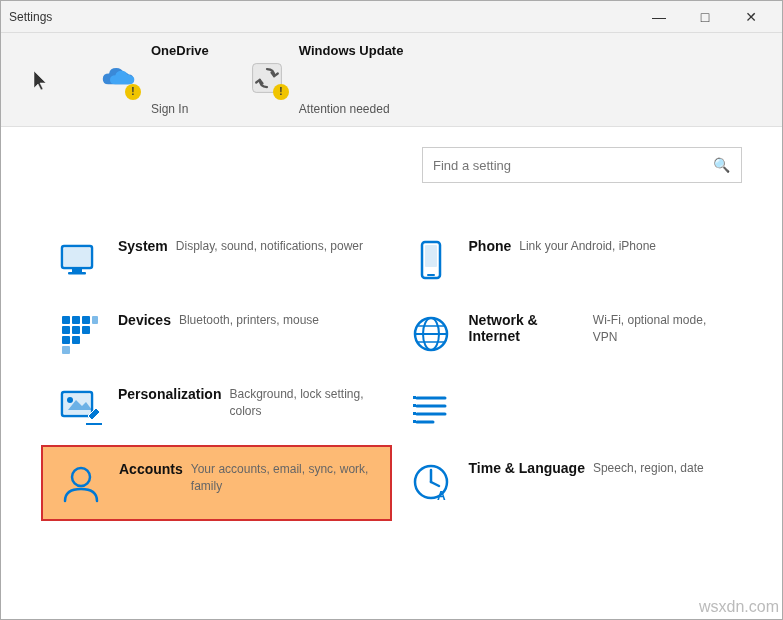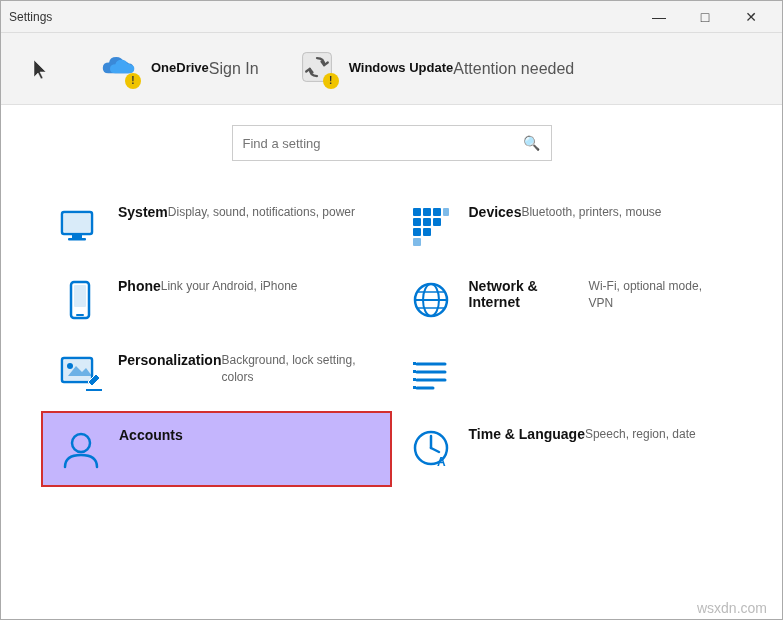--- a/index.html
+++ b/index.html
@@ -76,44 +76,44 @@
       height: 16px;
       background: #f0c400;
       border-radius: 50%;
       display: flex;
       align-items: center;
       justify-content: center;
       font-size: 10px;
       font-weight: bold;
       color: #333;
     }
-    .notif-text { display: flex; flex-direction: row; }
+    .notif-text { display: flex; flex-direction: column; gap: 44px; }
     .notif-title { font-size: 13px; font-weight: 600; color: #111; }
-    .notif-sub { font-size: 16px; color: #555; }
+    .notif-sub { font-size: 12px; color: #555; }
 
     
     .cursor-area {
       width: 40px;
       height: 40px;
       display: flex;
       align-items: center;
       justify-content: center;
     }
 
     
     .main-content {
       padding: 20px 40px 10px 40px;
       background: #fff;
     }
 
     
     .search-bar-wrap {
       display: flex;
-      justify-content: center;
-      margin-bottom: 28px;
+      justify-content: flex-end;
+      margin-bottom: 40px;
     }
     .search-bar {
       display: flex;
       align-items: center;
       border: 1px solid #ccc;
       background: #fff;
       width: 320px;
       height: 36px;
       padding: 0 10px;
     }
@@ -140,34 +140,34 @@
     .settings-item {
       display: flex;
       align-items: flex-start;
       gap: 16px;
       padding: 14px 16px;
       cursor: pointer;
       border: 1px solid transparent;
     }
     .settings-item.highlighted {
       border: 2px solid #d32f2f;
-      background: #c4b5fd;
+      background: #fdba74;
       border-radius: 0;
     }
     .settings-item-icon {
       width: 44px;
       height: 44px;
       flex-shrink: 0;
       display: flex;
       align-items: center;
       justify-content: center;
     }
     .settings-item-text { display: flex; flex-direction: row; }
     .settings-item-title { font-size: 14px; font-weight: 600; color: #111; margin-bottom: 2px; }
-    .settings-item-sub { font-size: 12px; color: #666; line-height: 1.4; }
+    .settings-item-sub { font-size: 12px; color: #666; line-height: 1.4; margin-left: 8px; }
   </style>
 </head>
 <body>
 
 <div class="title-bar">
   <span class="title-bar-title">Settings</span>
   <div class="title-bar-controls">
     <button class="title-bar-btn">—</button>
     <button class="title-bar-btn">□</button>
     <button class="title-bar-btn close">✕</button>
@@ -239,20 +239,34 @@
       </div>
       <div class="settings-item-text">
         <span class="settings-item-title">System</span>
         <span class="settings-item-sub">Display, sound, notifications, power</span>
       </div>
     </div>
 
     <div class="settings-item">
       <div class="settings-item-icon">
         <svg viewBox="0 0 44 44" width="44" height="44">
+          <rect x="13" y="4" width="18" height="36" rx="3" fill="none" stroke="#0078d4" stroke-width="2.5"></rect>
+          <rect x="18" y="36" width="8" height="2" rx="1" fill="#0078d4"></rect>
+          <rect x="16" y="7" width="12" height="22" rx="1" fill="#0078d4" opacity="0.15"></rect>
+        </svg>
+      </div>
+      <div class="settings-item-text">
+        <span class="settings-item-title">Phone</span>
+        <span class="settings-item-sub">Link your Android, iPhone</span>
+      </div>
+    </div>
+
+    <div class="settings-item">
+      <div class="settings-item-icon">
+        <svg viewBox="0 0 44 44" width="44" height="44">
 
           <rect x="4" y="4" width="8" height="8" rx="1" fill="#0078d4"></rect>
           <rect x="14" y="4" width="8" height="8" rx="1" fill="#0078d4"></rect>
           <rect x="24" y="4" width="8" height="8" rx="1" fill="#0078d4"></rect>
           <rect x="34" y="4" width="6" height="8" rx="1" fill="#0078d4" opacity="0.5"></rect>
           <rect x="4" y="14" width="8" height="8" rx="1" fill="#0078d4"></rect>
           <rect x="14" y="14" width="8" height="8" rx="1" fill="#0078d4"></rect>
           <rect x="24" y="14" width="8" height="8" rx="1" fill="#0078d4"></rect>
           <rect x="4" y="24" width="8" height="8" rx="1" fill="#0078d4"></rect>
           <rect x="14" y="24" width="8" height="8" rx="1" fill="#0078d4"></rect>
@@ -261,34 +275,20 @@
       </div>
       <div class="settings-item-text">
         <span class="settings-item-title">Devices</span>
         <span class="settings-item-sub">Bluetooth, printers, mouse</span>
       </div>
     </div>
 
     <div class="settings-item">
       <div class="settings-item-icon">
         <svg viewBox="0 0 44 44" width="44" height="44">
-          <rect x="13" y="4" width="18" height="36" rx="3" fill="none" stroke="#0078d4" stroke-width="2.5"></rect>
-          <rect x="18" y="36" width="8" height="2" rx="1" fill="#0078d4"></rect>
-          <rect x="16" y="7" width="12" height="22" rx="1" fill="#0078d4" opacity="0.15"></rect>
-        </svg>
-      </div>
-      <div class="settings-item-text">
-        <span class="settings-item-title">Phone</span>
-        <span class="settings-item-sub">Link your Android, iPhone</span>
-      </div>
-    </div>
-
-    <div class="settings-item">
-      <div class="settings-item-icon">
-        <svg viewBox="0 0 44 44" width="44" height="44">
           <circle cx="22" cy="22" r="16" fill="none" stroke="#0078d4" stroke-width="2.5"></circle>
           <ellipse cx="22" cy="22" rx="8" ry="16" fill="none" stroke="#0078d4" stroke-width="2"></ellipse>
           <line x1="6" y1="22" x2="38" y2="22" stroke="#0078d4" stroke-width="2"></line>
           <line x1="8" y1="14" x2="36" y2="14" stroke="#0078d4" stroke-width="1.5"></line>
           <line x1="8" y1="30" x2="36" y2="30" stroke="#0078d4" stroke-width="1.5"></line>
         </svg>
       </div>
       <div class="settings-item-text">
         <span class="settings-item-title">Network &amp; Internet</span>
         <span class="settings-item-sub">Wi-Fi, optional mode, VPN</span>
@@ -331,20 +331,21 @@
 
     <div class="settings-item highlighted">
       <div class="settings-item-icon">
         <svg viewBox="0 0 44 44" width="44" height="44">
           <circle cx="22" cy="16" r="9" fill="none" stroke="#0078d4" stroke-width="2.5"></circle>
           <path d="M6 40 Q6 28 22 28 Q38 28 38 40" fill="none" stroke="#0078d4" stroke-width="2.5" stroke-linecap="round"></path>
         </svg>
       </div>
       <div class="settings-item-text">
         <span class="settings-item-title">Accounts</span>
+        <span class="settings-item-sub">Your accounts, email, sync, work, family</span>
       </div>
     </div>
 
     <div class="settings-item">
       <div class="settings-item-icon">
         <svg viewBox="0 0 44 44" width="44" height="44">
           <circle cx="22" cy="22" r="16" fill="none" stroke="#0078d4" stroke-width="2.5"></circle>
           <line x1="22" y1="10" x2="22" y2="22" stroke="#0078d4" stroke-width="2.5" stroke-linecap="round"></line>
           <line x1="22" y1="22" x2="30" y2="26" stroke="#0078d4" stroke-width="2.5" stroke-linecap="round"></line>
 
@@ -353,13 +354,13 @@
       </div>
       <div class="settings-item-text">
         <span class="settings-item-title">Time &amp; Language</span>
         <span class="settings-item-sub">Speech, region, date</span>
       </div>
     </div>
 
   </div>
 </div>
 
-<div style="position:fixed;bottom:4px;right:16px;font-size:14px;color:#bbb;">wsxdn.com</div>
+<div style="position:fixed;bottom:4px;right:4px;font-size:16px;color:#bbb;">wsxdn.com</div>
 
 </body></html>

